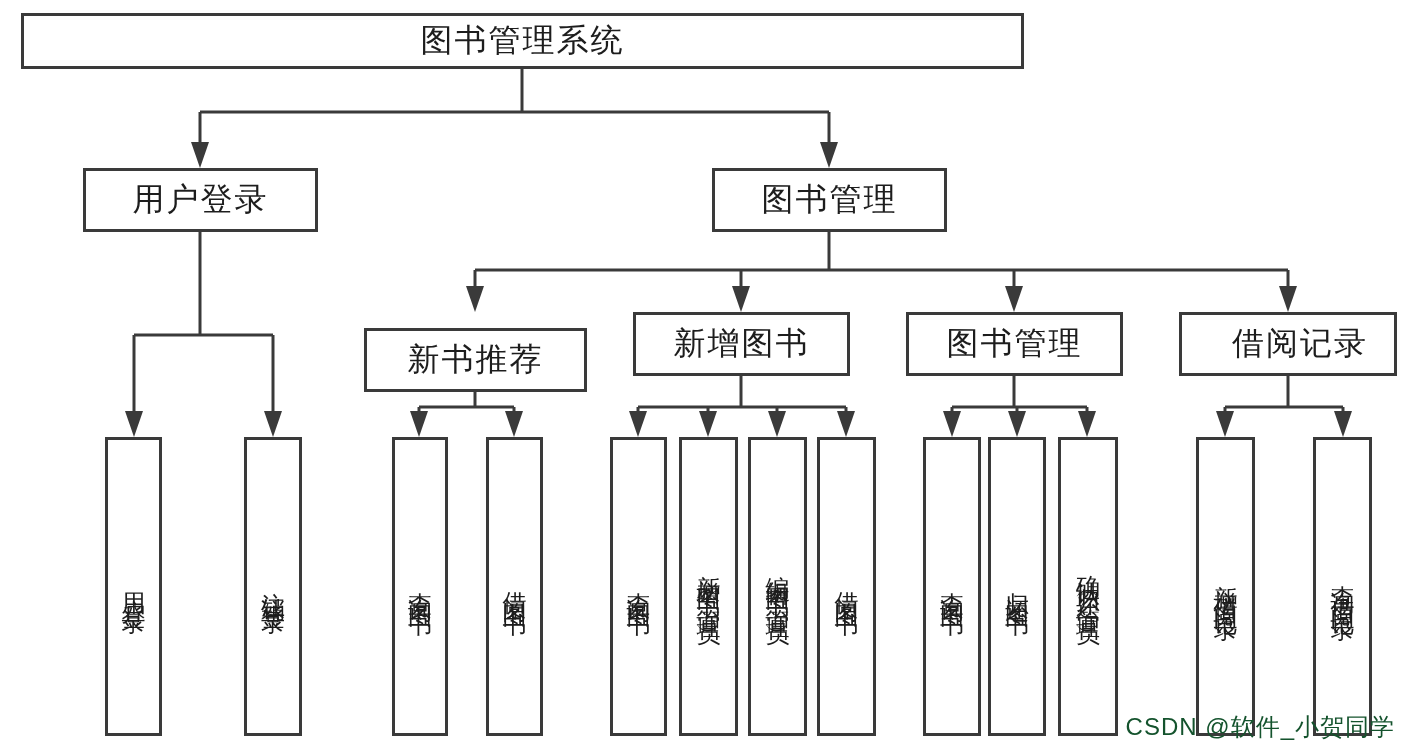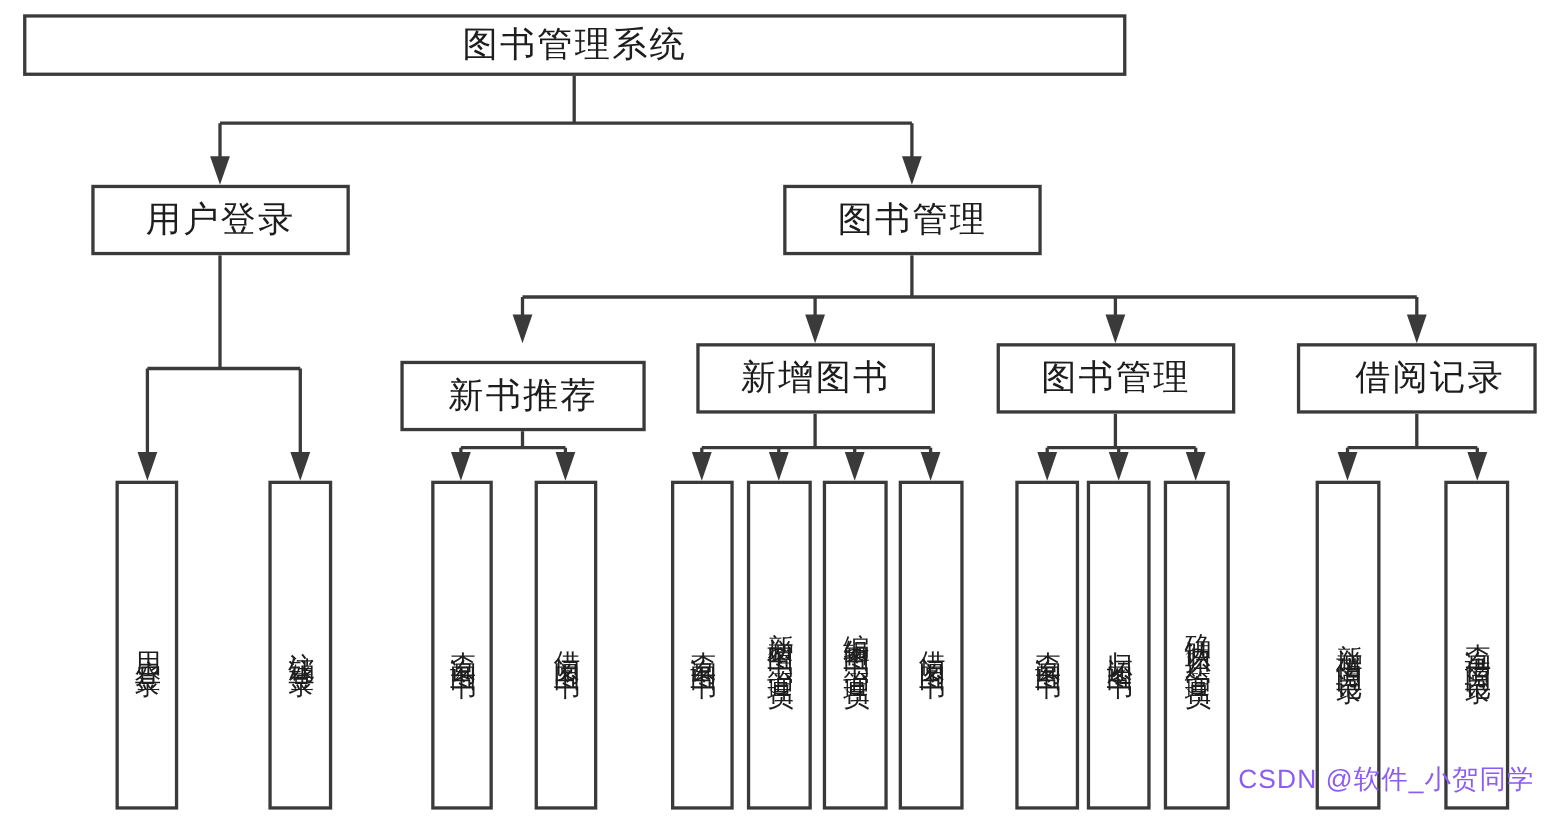--- a/index.html
+++ b/index.html
@@ -30,23 +30,23 @@
   .node-v {
     font-size: 24px;
     writing-mode: vertical-rl;
     text-orientation: mixed;
     letter-spacing: 0.28em;
     line-height: 1;
   }
   .watermark {
     position: absolute;
     right: 10px;
-    bottom: 23px;
+    bottom: 4px;
     font-size: 24px;
-    color: #8b5cf6;
+    color: #14532d;
     z-index: 3;
     letter-spacing: 1px;
     white-space: nowrap;
   }
 </style>
 </head>
 <body>
 
 <svg id="connectors" viewBox="0 0 1405 747" xmlns="http://www.w3.org/2000/svg">
   <g stroke="#3a3a3a" stroke-width="3" fill="none">

